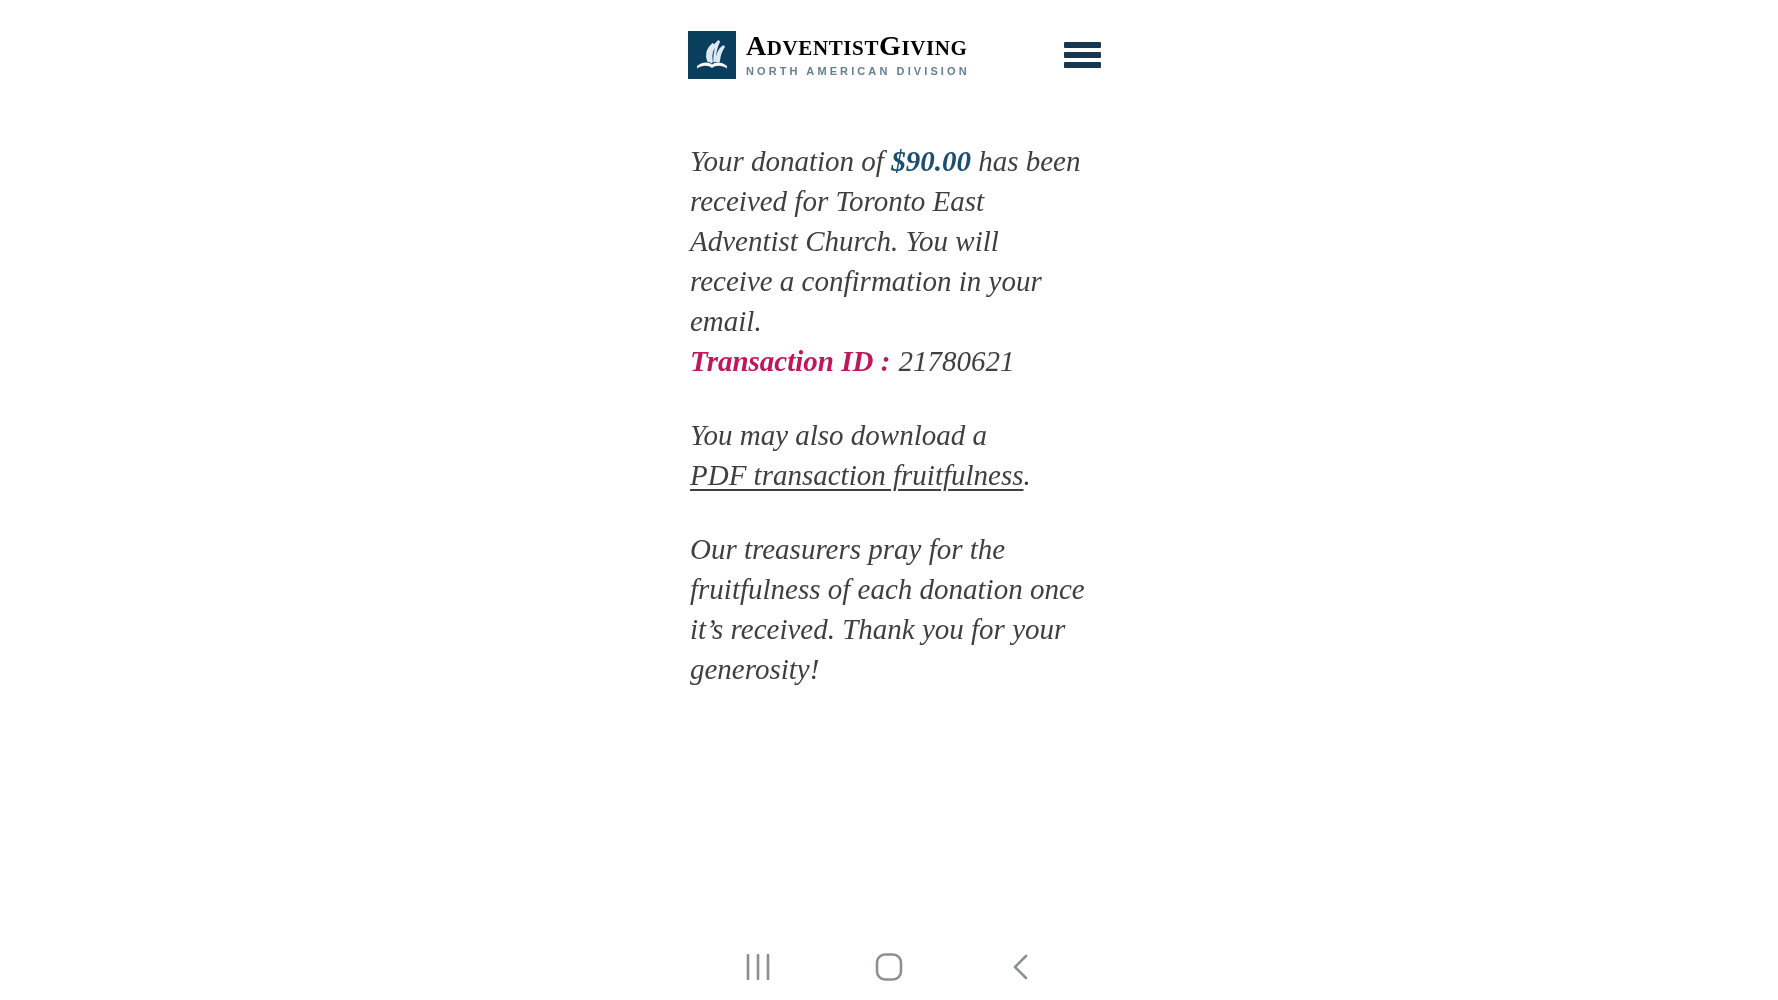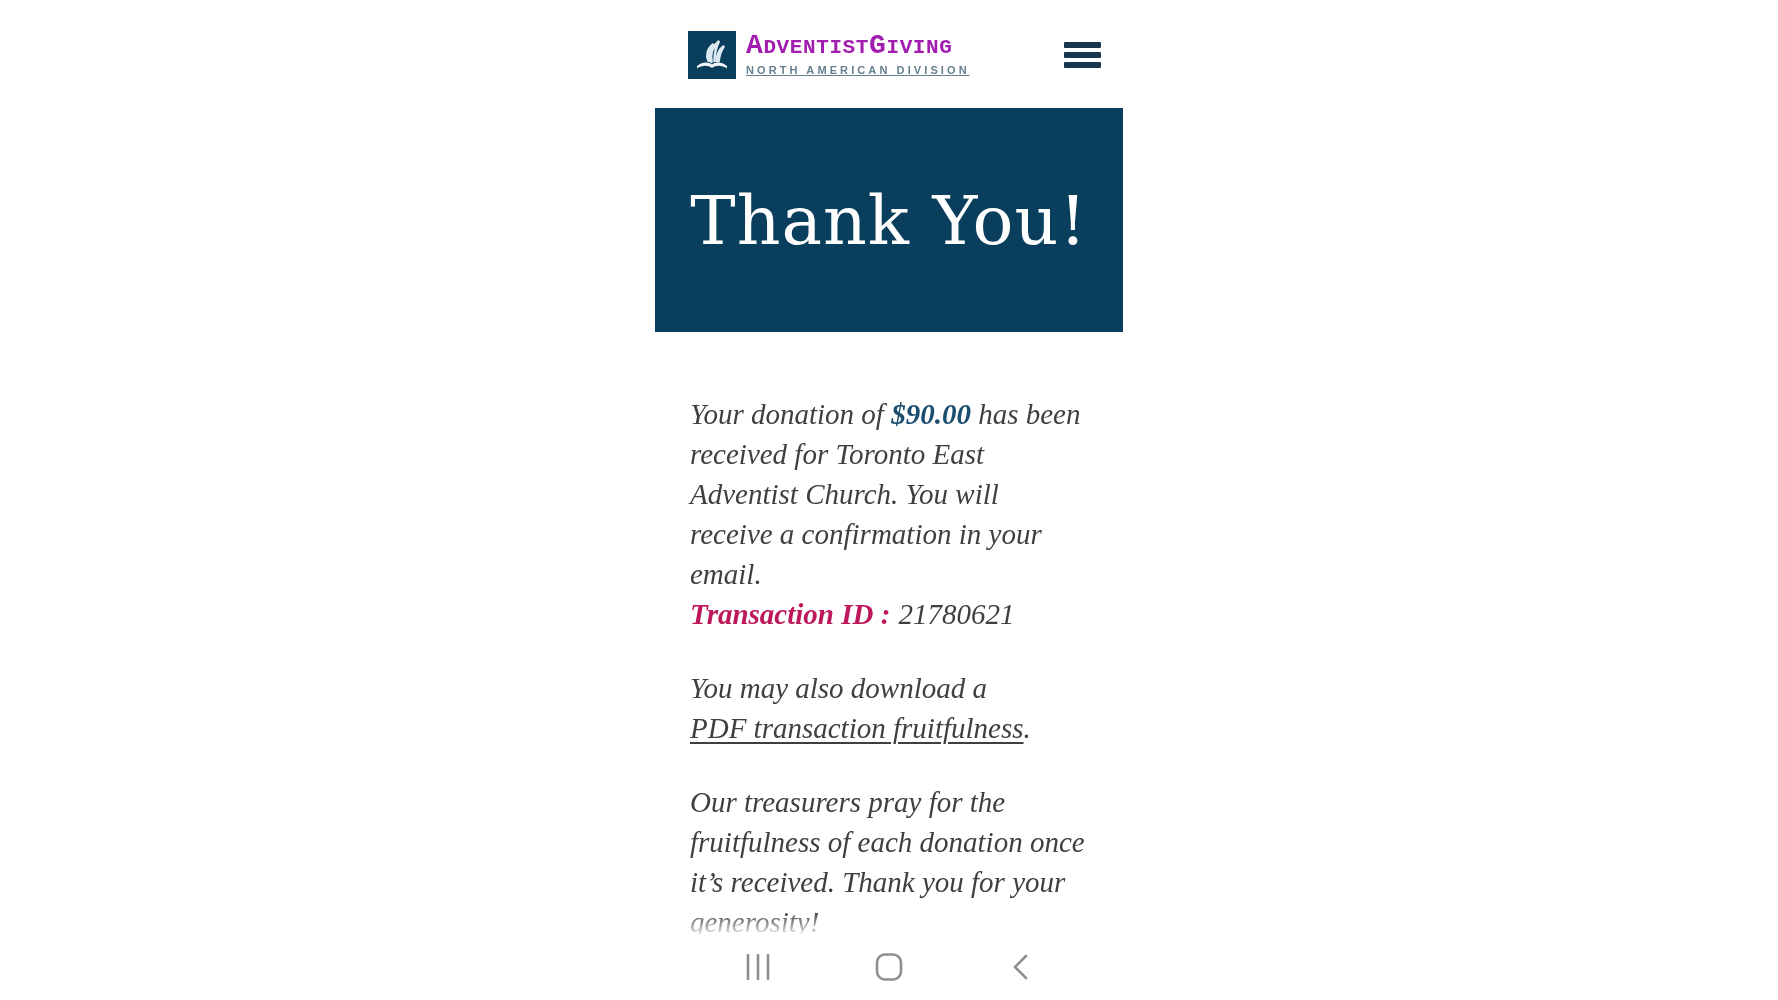--- a/index.html
+++ b/index.html
@@ -34,38 +34,37 @@
   .header {
     display: flex;
     align-items: flex-start;
     justify-content: space-between;
     padding: 31px 22px 0 33px;
   }
   .logo-group { display: flex; gap: 10px; align-items: flex-start; }
   .logo-mark { width: 48px; height: 48px; flex: 0 0 auto; }
   .logo-text { padding-top: 1px; }
   .brand {
-    font-family: Liberation Mono, monospace;
+    font-family: Liberation Serif, serif;
     font-weight: 600;
-    color: #a21caf;
+    color: #000000;
     font-size: 21px;
     line-height: 27px;
     letter-spacing: 0.6px;
     white-space: nowrap;
   }
   .brand .big { font-size: 28px; }
   .subtitle {
     font-family: "Liberation Sans", sans-serif;
     font-size: 11px;
     font-weight: 600;
     color: #64808f;
     letter-spacing: 3.1px;
     margin-top: 3px;
     white-space: nowrap;
-    text-decoration: underline;
   }
   .menu-btn {
     margin-top: 11px;
     width: 37px;
     display: flex;
     flex-direction: column;
     gap: 4px;
     cursor: pointer;
     border: none;
     background: transparent;
@@ -161,23 +160,20 @@
           <div class="subtitle">NORTH AMERICAN DIVISION</div>
         </div>
       </div>
       <button class="menu-btn">
         <span class="bar"></span>
         <span class="bar"></span>
         <span class="bar"></span>
       </button>
     </div>
 
-    <div class="hero">
-      <div class="hero-title">Thank You!</div>
-    </div>
 
     <div class="message">
       <div class="para-1"><span>Your donation of </span><span class="amount">$90.00</span><span> has been received for Toronto East Adventist Church. You will receive a confirmation in your email.</span>
         <div><span class="tx-label">Transaction ID :</span><span class="tx-value">21780621</span></div>
       </div>
 
       <div class="para-2"><span>You may also download a </span><a class="pdf-link" href="#">PDF transaction fruitfulness</a><span>.</span></div>
 
       <div class="para-3">Our treasurers pray for the fruitfulness of each donation once it’s received. Thank you for your generosity!</div>
     </div>

